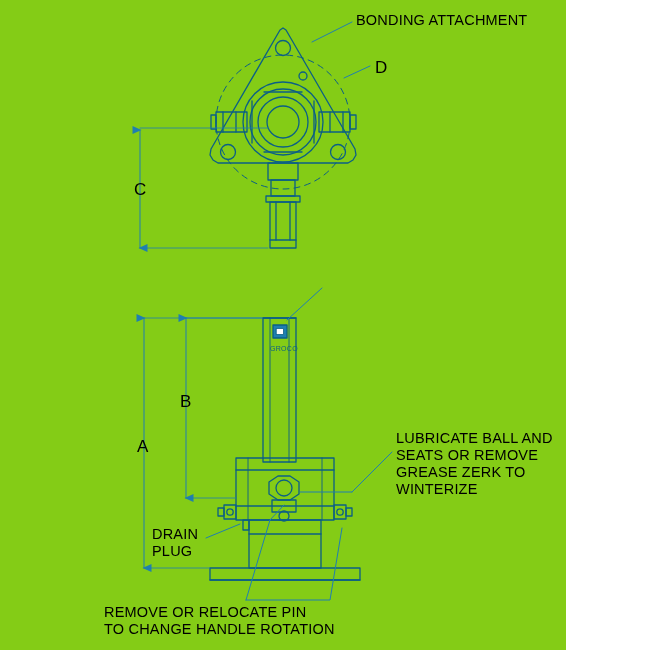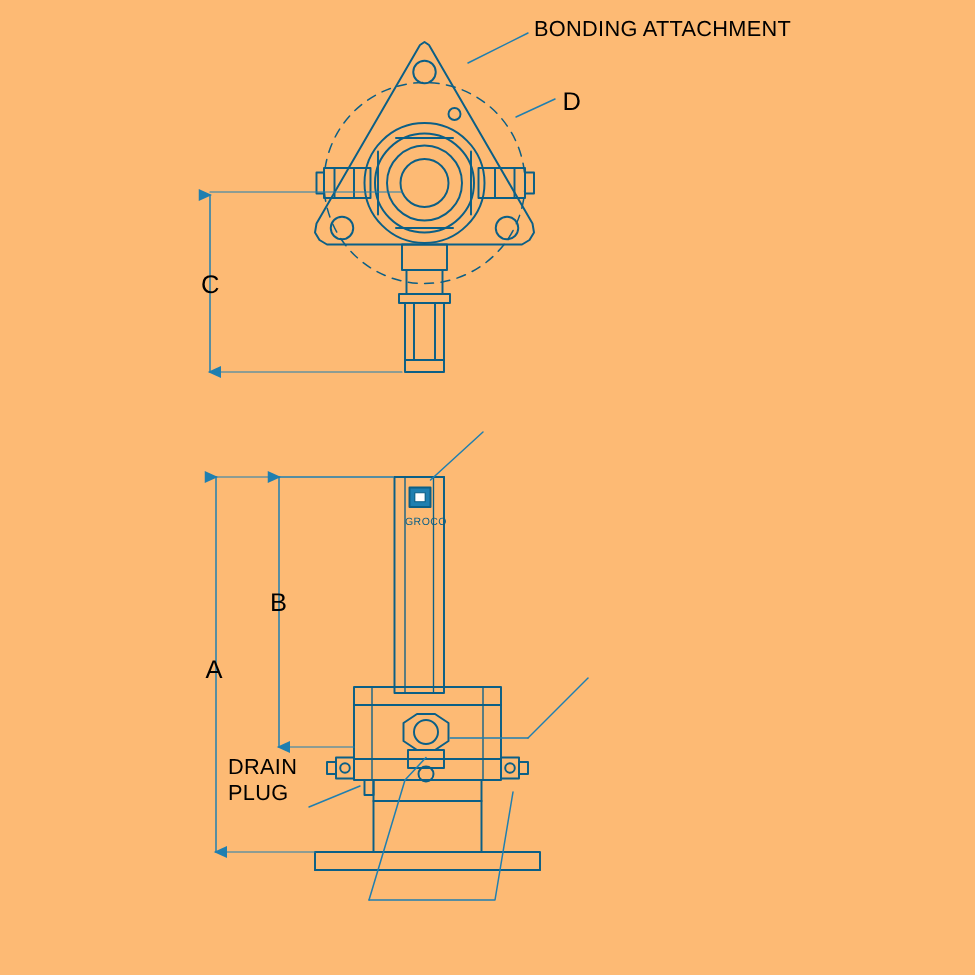--- a/index.html
+++ b/index.html
@@ -8,23 +8,23 @@
     background: #ffffff;
   }
   body {
     width: 650px;
     height: 650px;
     font-family: "Liberation Sans", sans-serif;
     overflow: hidden;
   }
   #stage {
     position: relative;
-    width: 650px;
+    width: 566px;
     height: 650px;
-    background: #fdba74;
+    background: #84cc16;
   }
   #stage svg {
     position: absolute;
     left: 0;
     top: 0;
   }
   .lbl {
     position: absolute;
     font-family: "Liberation Sans", sans-serif;
     font-size: 14.5px;
@@ -188,20 +188,26 @@
   </svg>
 
   <div class="lbl" style="left:356px; top:12px;">BONDING ATTACHMENT</div>
 
   <div class="dim" style="left:375px; top:58px;">D</div>
   <div class="dim" style="left:134px; top:180px;">C</div>
   <div class="dim" style="left:137px; top:437px;">A</div>
   <div class="dim" style="left:180px; top:392px;">B</div>
 
 
-
-  <div class="lbl" style="left:152px; top:504px;">DRAIN
+  <div class="lbl" style="left:396px; top:430px;">LUBRICATE BALL AND
+SEATS OR REMOVE
+GREASE ZERK TO
+WINTERIZE</div>
+
+  <div class="lbl" style="left:152px; top:526px;">DRAIN
 PLUG</div>
 
+  <div class="lbl" style="left:104px; top:604px;">REMOVE OR RELOCATE PIN
+TO CHANGE HANDLE ROTATION</div>
 
   <div class="brand" style="left:270px; top:345px;">GROCO</div>
 
 </div>
 
 </body></html>

